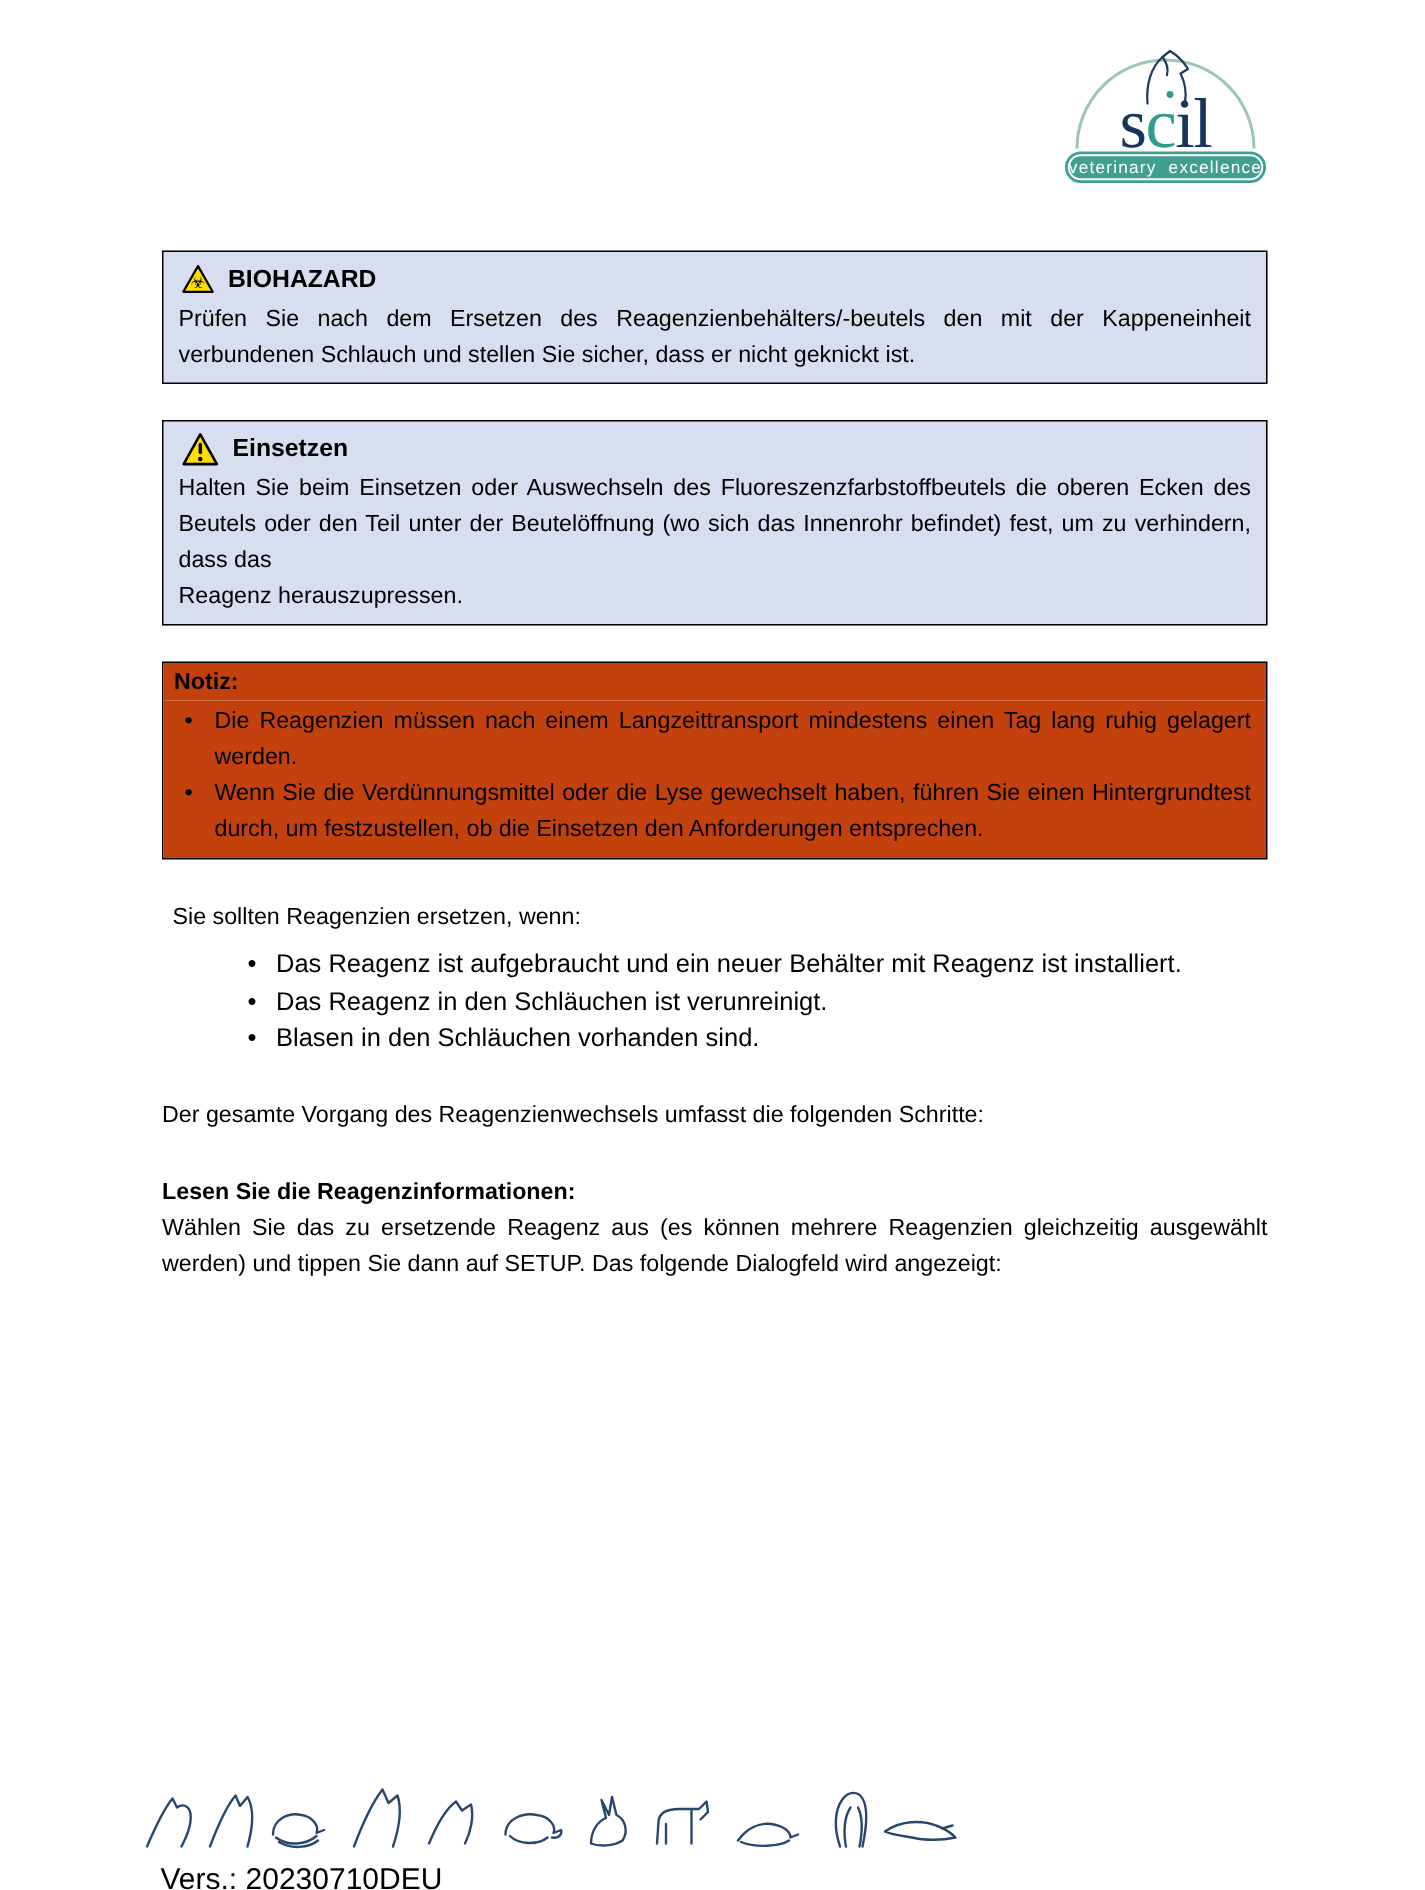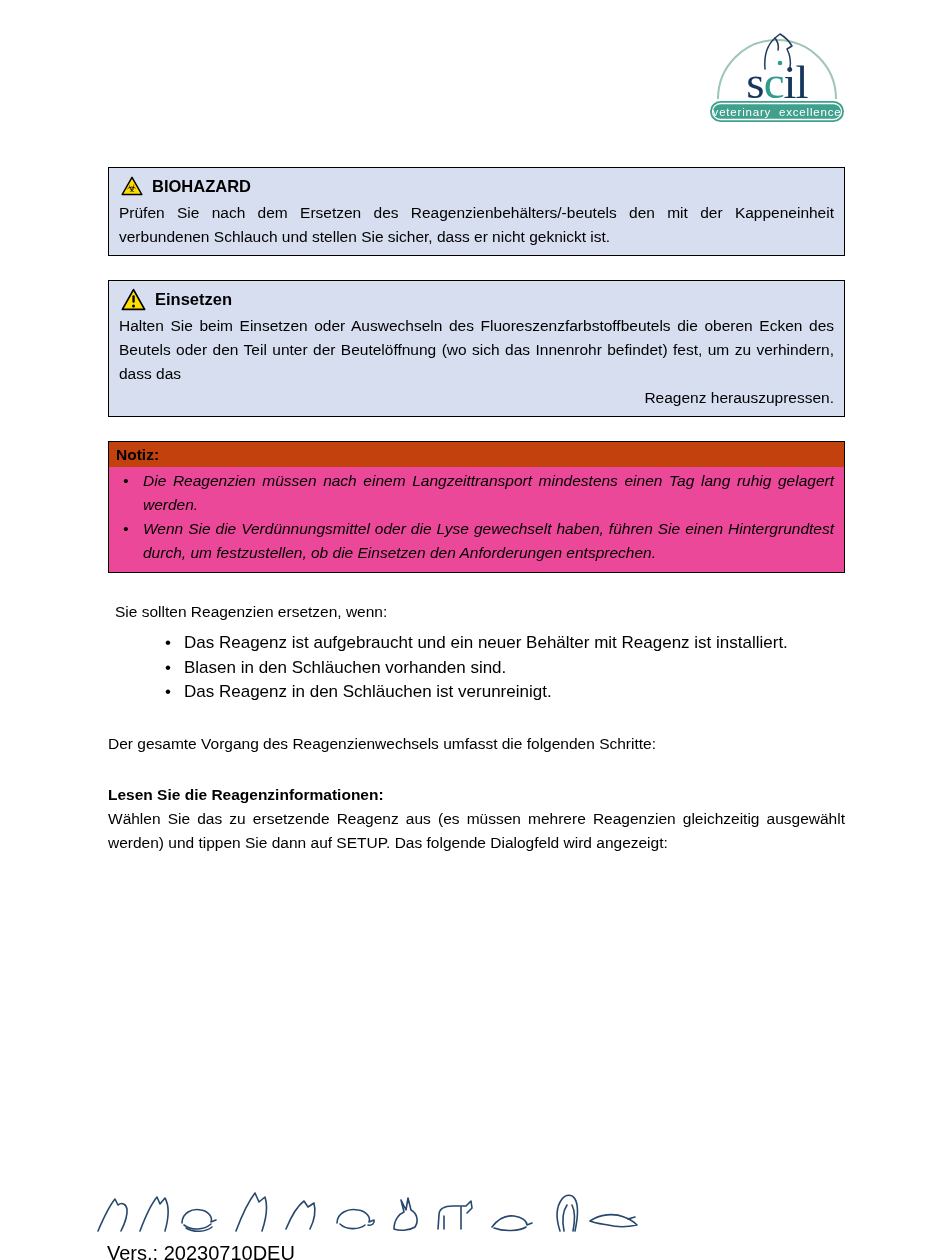--- a/index.html
+++ b/index.html
@@ -25,28 +25,28 @@
     border: 1.6px solid #000;
     background: #d6deef;
     padding: 4px 10px 6px 10px;
   }
   .box-title-row {
     display: flex; align-items: center; gap: 9px;
     height: 26px; margin: 1px 0 2px 2px;
     font-weight: bold; font-size: 16.5px;
   }
   .box-body { font-size: 15.5px; line-height: 24px; text-align: justify; }
-  .box-body.nojust { text-align: right; }
+  .box-body.nojust { text-align: left; }
 
   .caution-box { margin-top: 24px; }
 
   
   .note-box { margin-top: 24px; border: 1.6px solid #000; background: #ffffff; }
   .note-title { font-weight: bold; font-size: 15.5px; padding: 3px 10px 2px 7px; background: #c2410c; line-height: 20px; }
-  .note-body { background: #ec4899; padding: 2px 10px 7px 7px; font-style: italic; }
+  .note-body { background: #c2410c; padding: 2px 10px 7px 7px; }
   .note-list { list-style: none; }
   .note-list li {
     position: relative; padding-left: 27px;
     font-size: 15.5px; line-height: 24px; text-align: justify;
   }
   .note-list li::before { content: "\2022"; position: absolute; left: 7px; }
 
   
   .body-text { font-size: 15.5px; line-height: 24px; }
   .replace-intro { margin-top: 27px; padding-left: 7px; }
@@ -120,28 +120,28 @@
         <ul class="note-list">
           <li>Die Reagenzien müssen nach einem Langzeittransport mindestens einen Tag lang ruhig gelagert werden.</li>
           <li>Wenn Sie die Verdünnungsmittel oder die Lyse gewechselt haben, führen Sie einen Hintergrundtest durch, um festzustellen, ob die Einsetzen den Anforderungen entsprechen.</li>
         </ul>
       </div>
     </div>
 
     <div class="body-text replace-intro">Sie sollten Reagenzien ersetzen, wenn:</div>
     <ul class="replace-list">
       <li>Das Reagenz ist aufgebraucht und ein neuer Behälter mit Reagenz ist installiert.</li>
+      <li>Das Reagenz in den Schläuchen ist verunreinigt.</li>
       <li>Blasen in den Schläuchen vorhanden sind.</li>
-      <li>Das Reagenz in den Schläuchen ist verunreinigt.</li>
     </ul>
 
     <div class="body-text process-text">Der gesamte Vorgang des Reagenzienwechsels umfasst die folgenden Schritte:</div>
 
     <div class="body-text read-heading">Lesen Sie die Reagenzinformationen:</div>
-    <div class="body-text read-body">Wählen Sie das zu ersetzende Reagenz aus (es müssen mehrere Reagenzien gleichzeitig ausgewählt werden) und tippen Sie dann auf SETUP. Das folgende Dialogfeld wird angezeigt:</div>
+    <div class="body-text read-body">Wählen Sie das zu ersetzende Reagenz aus (es können mehrere Reagenzien gleichzeitig ausgewählt werden) und tippen Sie dann auf SETUP. Das folgende Dialogfeld wird angezeigt:</div>
 
   </div>
 
   <div class="animals">
     <svg width="548" height="50" viewBox="0 0 548 50" fill="none" stroke="#27476e" stroke-width="1.6" stroke-linecap="round" stroke-linejoin="round">
       <path d="M4 42 C10 28 16 16 21 10 L24 16 C28 13 32 15 33 20 C34 28 30 36 27 42"></path>
       <path d="M46 42 C52 26 58 14 63 8 L66 15 L71 9 C75 16 75 28 71 42"></path>
       <path d="M88 34 C88 24 98 19 107 21 C114 22 119 28 117 33 L122 31"></path>
       <path d="M90 36 C98 42 110 41 117 35"></path>
       <path d="M92 39 C100 44 112 43 118 38"></path>

